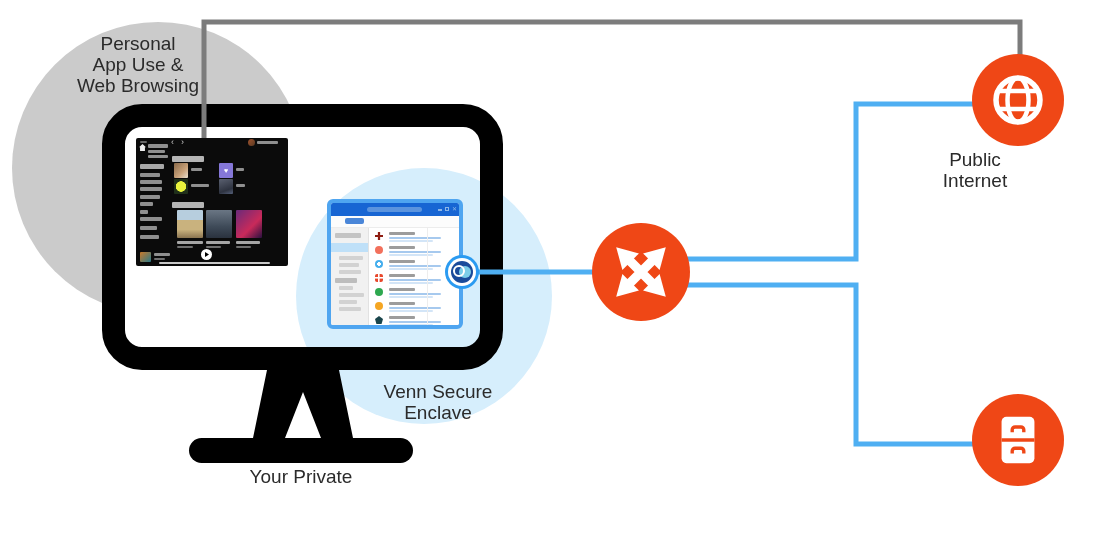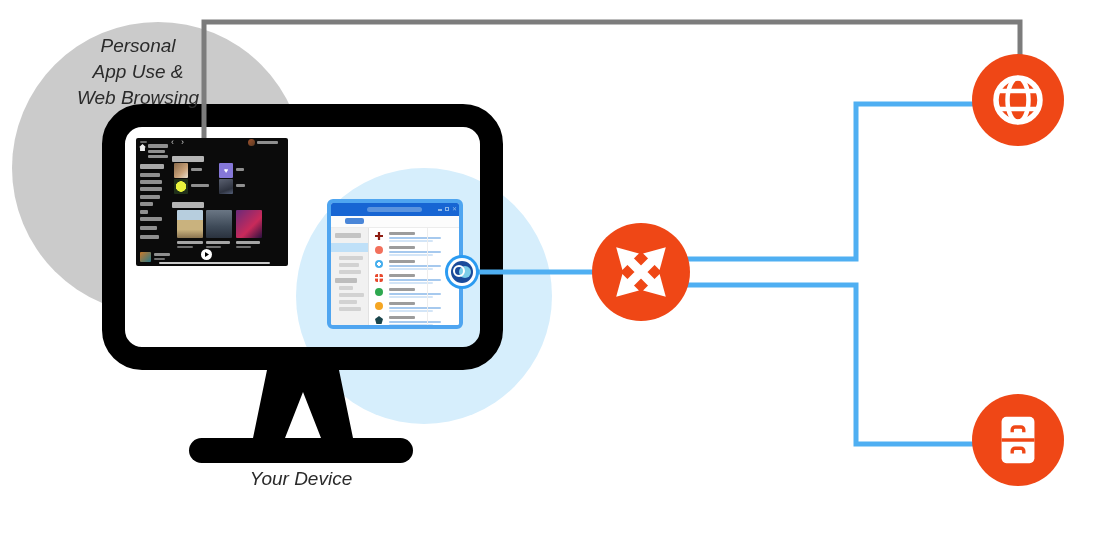--- a/index.html
+++ b/index.html
@@ -4,22 +4,22 @@
 <style>
   :root{
     --orange:#EF4716; --line-blue:#4FAFF2; --line-gray:#7C7C7C;
     --enclave-blue:#D6EEFC; --gray-zone:#CBCBCB; --window-border:#4FA5F0;
     --titlebar-blue:#1765D3; --badge-navy:#1A4B9B; --text:#2B2B2B;
   }
   html,body{margin:0;padding:0;background:#fff;}
   #canvas{position:relative;width:1097px;height:542px;background:#fff;overflow:hidden;
     font-family:"Liberation Sans",sans-serif;}
   .abs{position:absolute;}
-  .label{position:absolute;text-align:center;font-size:19px;line-height:26px;
-    color:var(--text);white-space:pre-line;z-index:7;font-style:italic;}
+  .label{position:absolute;text-align:center;font-size:19px;line-height:21px;
+    color:var(--text);white-space:pre-line;z-index:7;}
   .circle-zone{position:absolute;border-radius:50%;}
   .b{position:absolute;border-radius:1px;background:#8f8f8f;}
   
   #monitor-frame{position:absolute;left:102px;top:104px;width:401px;height:266px;
     box-sizing:border-box;border:23px solid #000;border-radius:40px;z-index:4;}
   #monitor-screen{position:absolute;left:125px;top:127px;width:355px;height:220px;
     background:#fff;z-index:1;}
   #monitor-stand{position:absolute;left:250px;top:370px;z-index:4;}
   #monitor-base{position:absolute;left:189px;top:438px;width:224px;height:25px;
     background:#000;border-radius:13px;z-index:4;}
@@ -240,14 +240,18 @@
       <rect x="13" y="6" width="34" height="48" rx="5" fill="#fff"></rect>
       <path d="M13 30 H47" stroke="var(--orange)" stroke-width="3.5"></path>
       <path d="M24 22 v-2.5 a3 3 0 0 1 3 -3 h6 a3 3 0 0 1 3 3 v2.5" fill="none" stroke="var(--orange)" stroke-width="3.5"></path>
       <path d="M24 44 v-2.5 a3 3 0 0 1 3 -3 h6 a3 3 0 0 1 3 3 v2.5" fill="none" stroke="var(--orange)" stroke-width="3.5"></path>
     </svg>
   </div>
 
   <div class="label" style="left:38px;top:33px;width:200px;">Personal
 App Use &amp;
 Web Browsing</div>
-  <div class="label" style="left:221px;top:466px;width:160px;">Your Device</div>
+  <div class="label" style="left:221px;top:466px;width:160px;">Your Private</div>
+  <div class="label" style="left:358px;top:381px;width:160px;">Venn Secure
+Enclave</div>
+  <div class="label" style="left:895px;top:149px;width:160px;">Public
+Internet</div>
 </div>
 
 </body></html>

